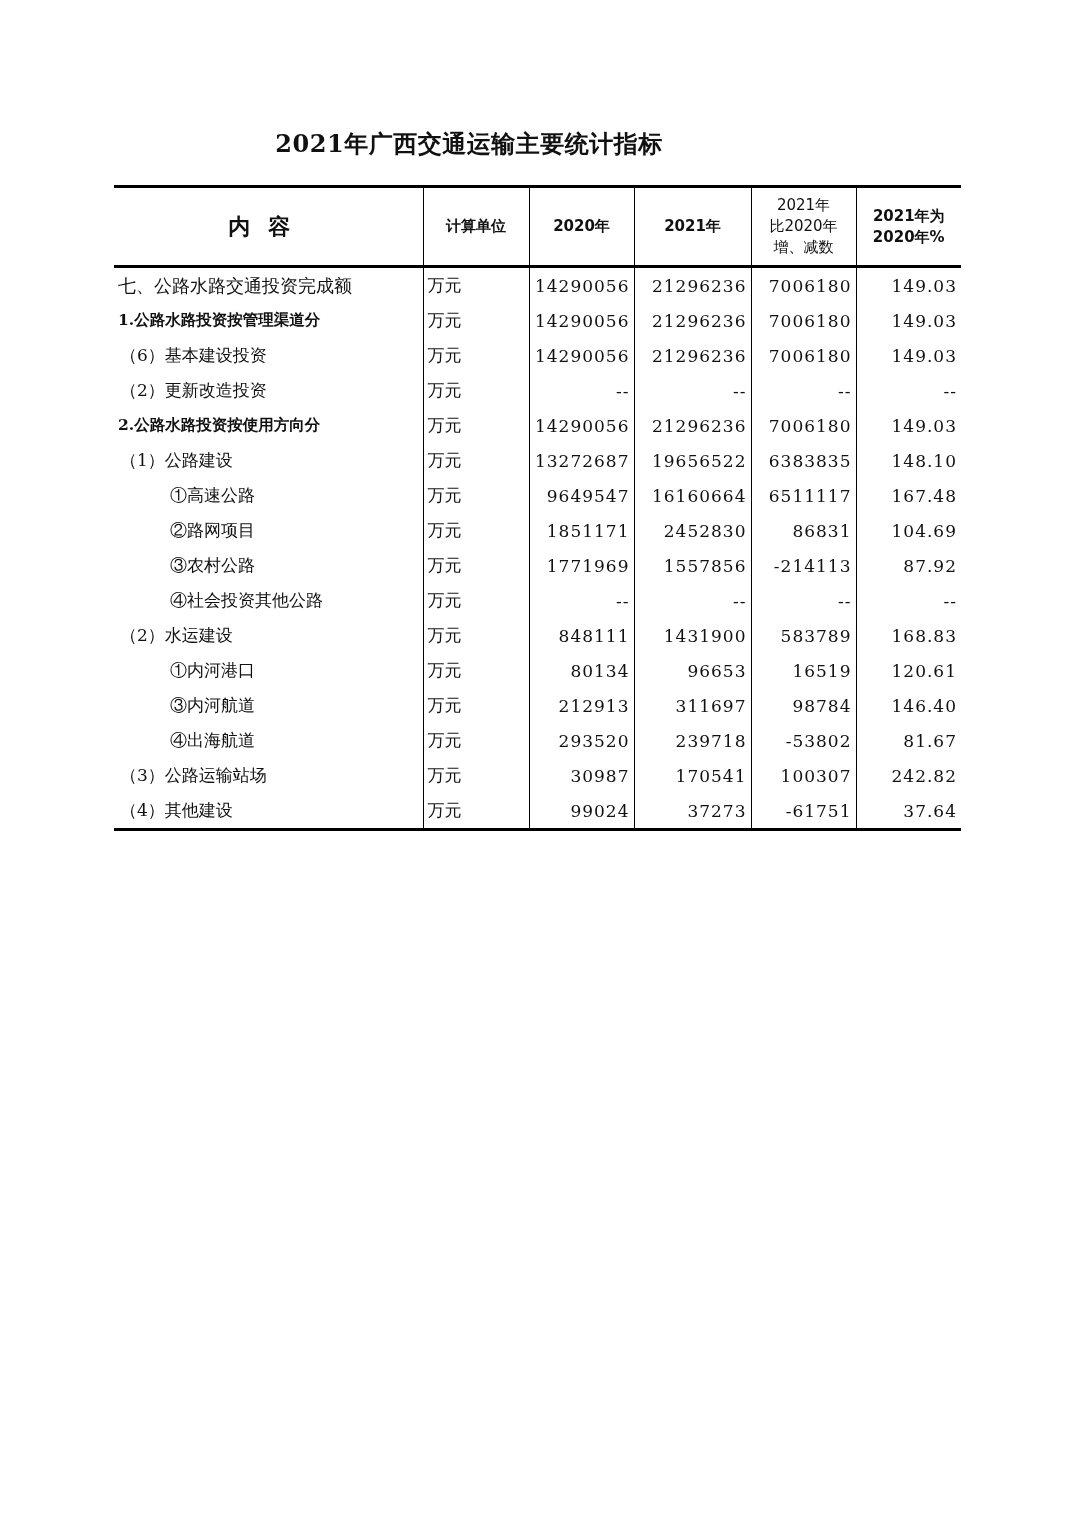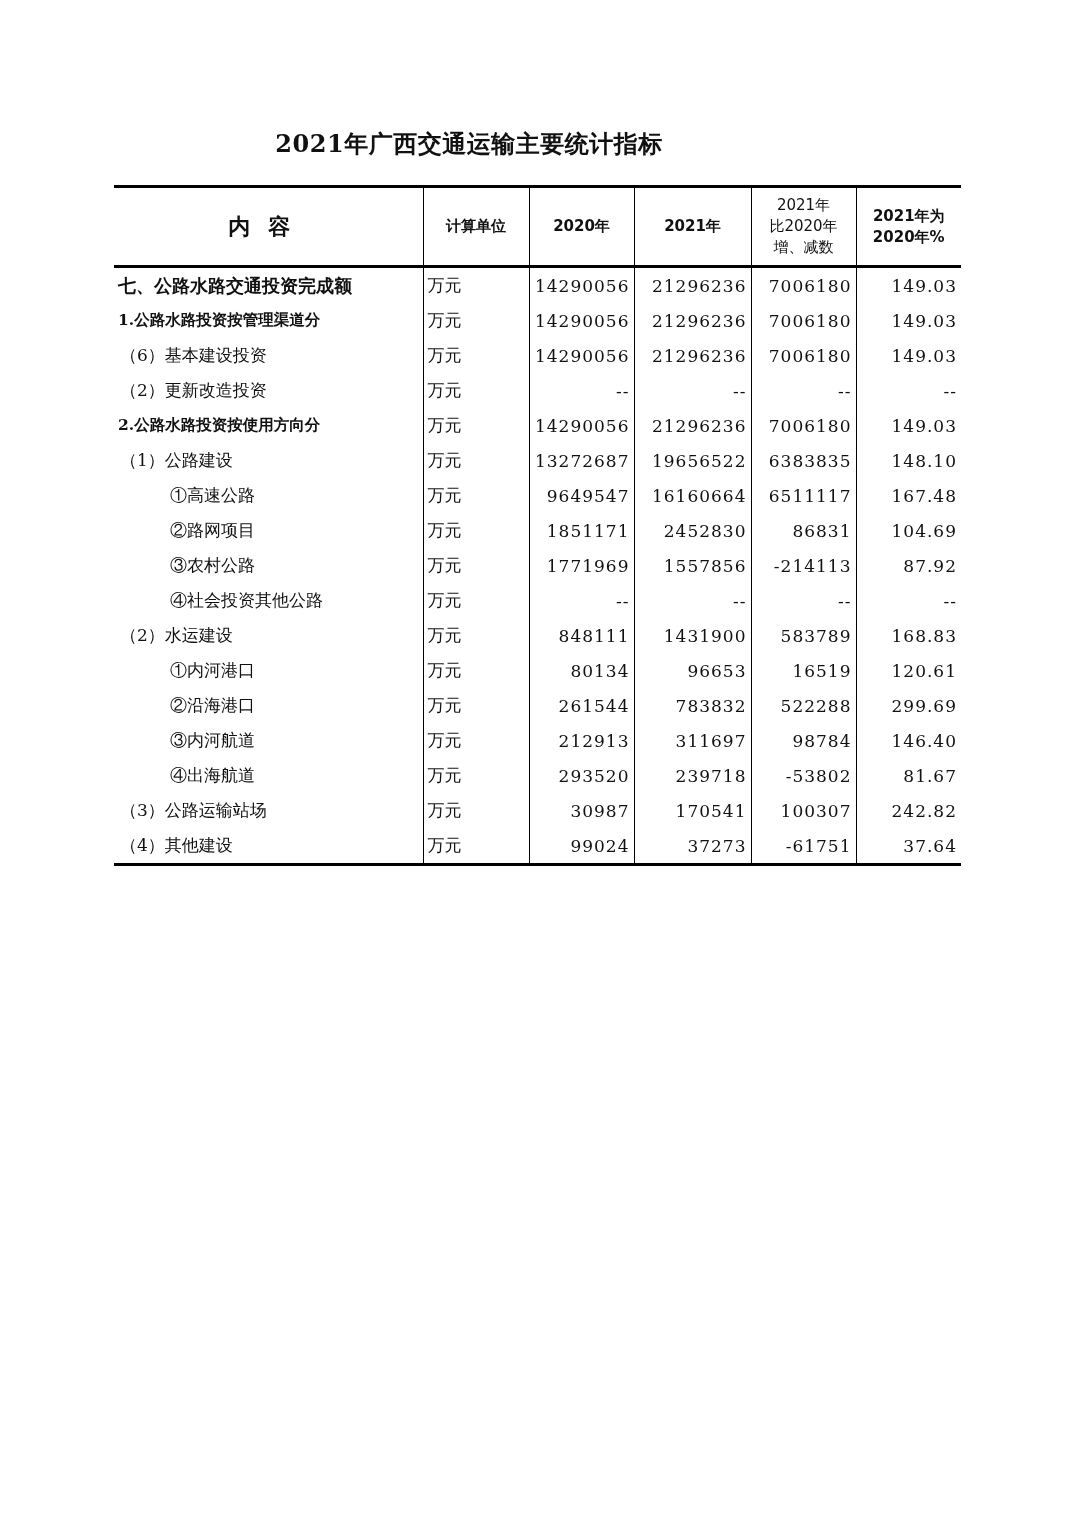--- a/index.html
+++ b/index.html
@@ -21,21 +21,21 @@
   table.stats th.c-item { font-size: 22px; letter-spacing: 18px; }
   table.stats th.c-diff, table.stats th.c-pct { font-weight: normal; font-size: 15px; }
   table.stats th.c-pct { font-weight: bold; }
   table.stats td {
     height: 35px; padding: 0 4px; font-size: 17px; white-space: nowrap; vertical-align: middle;
   }
   .vb { border-left: 1.5px solid #000; }
   td.num { text-align: right; font-family: "DejaVu Serif", "Liberation Serif", serif; letter-spacing: 1px; }
   td.unit { text-align: left; }
   td.item { padding-left: 2px; }
-  .lvl0 { font-weight: bold; font-size: 18px !important; }
+  .lvl0 { font-weight: normal; font-size: 18px !important; }
   .lvl1 { font-weight: bold; font-size: 15.5px !important; }
   .lvl2 { padding-left: 6px !important; }
   .lvl3 { padding-left: 56px !important; }
 </style>
 </head>
 <body>
 
 <div class="title">2021年广西交通运输主要统计指标</div>
 
 <table class="stats">
@@ -155,28 +155,20 @@
       </tr>
       <tr>
         <td class="item lvl3">①内河港口</td>
         <td class="unit vb">万元</td>
         <td class="num vb">80134</td>
         <td class="num vb">96653</td>
         <td class="num vb">16519</td>
         <td class="num vb">120.61</td>
       </tr>
       <tr>
-        <td class="item lvl3">②沿海港口</td>
-        <td class="unit vb">万元</td>
-        <td class="num vb">261544</td>
-        <td class="num vb">783832</td>
-        <td class="num vb">522288</td>
-        <td class="num vb">299.69</td>
-      </tr>
-      <tr>
         <td class="item lvl3">③内河航道</td>
         <td class="unit vb">万元</td>
         <td class="num vb">212913</td>
         <td class="num vb">311697</td>
         <td class="num vb">98784</td>
         <td class="num vb">146.40</td>
       </tr>
       <tr>
         <td class="item lvl3">④出海航道</td>
         <td class="unit vb">万元</td>

